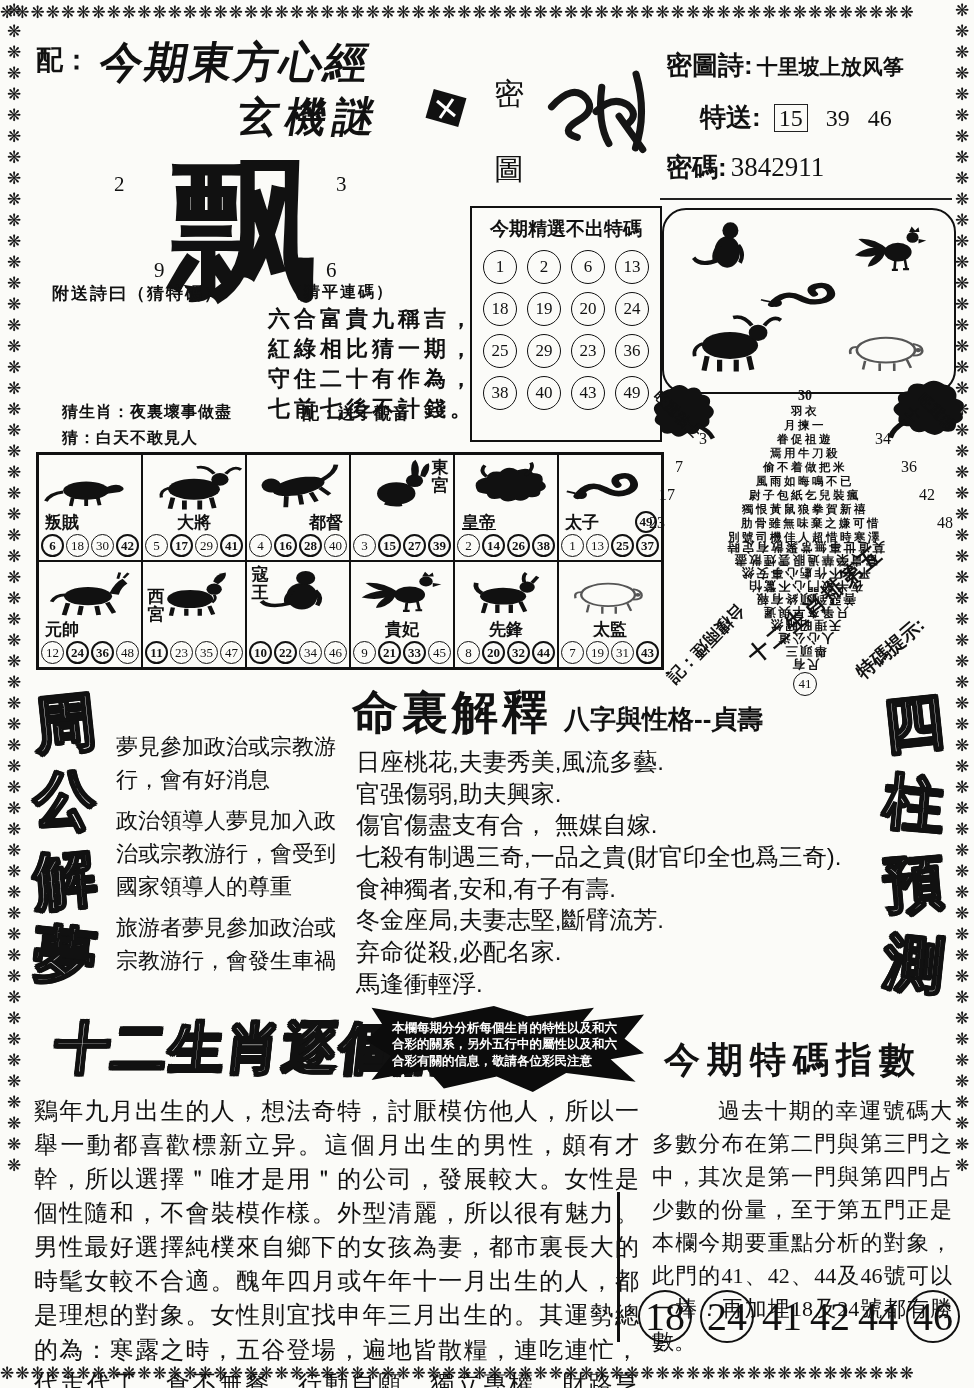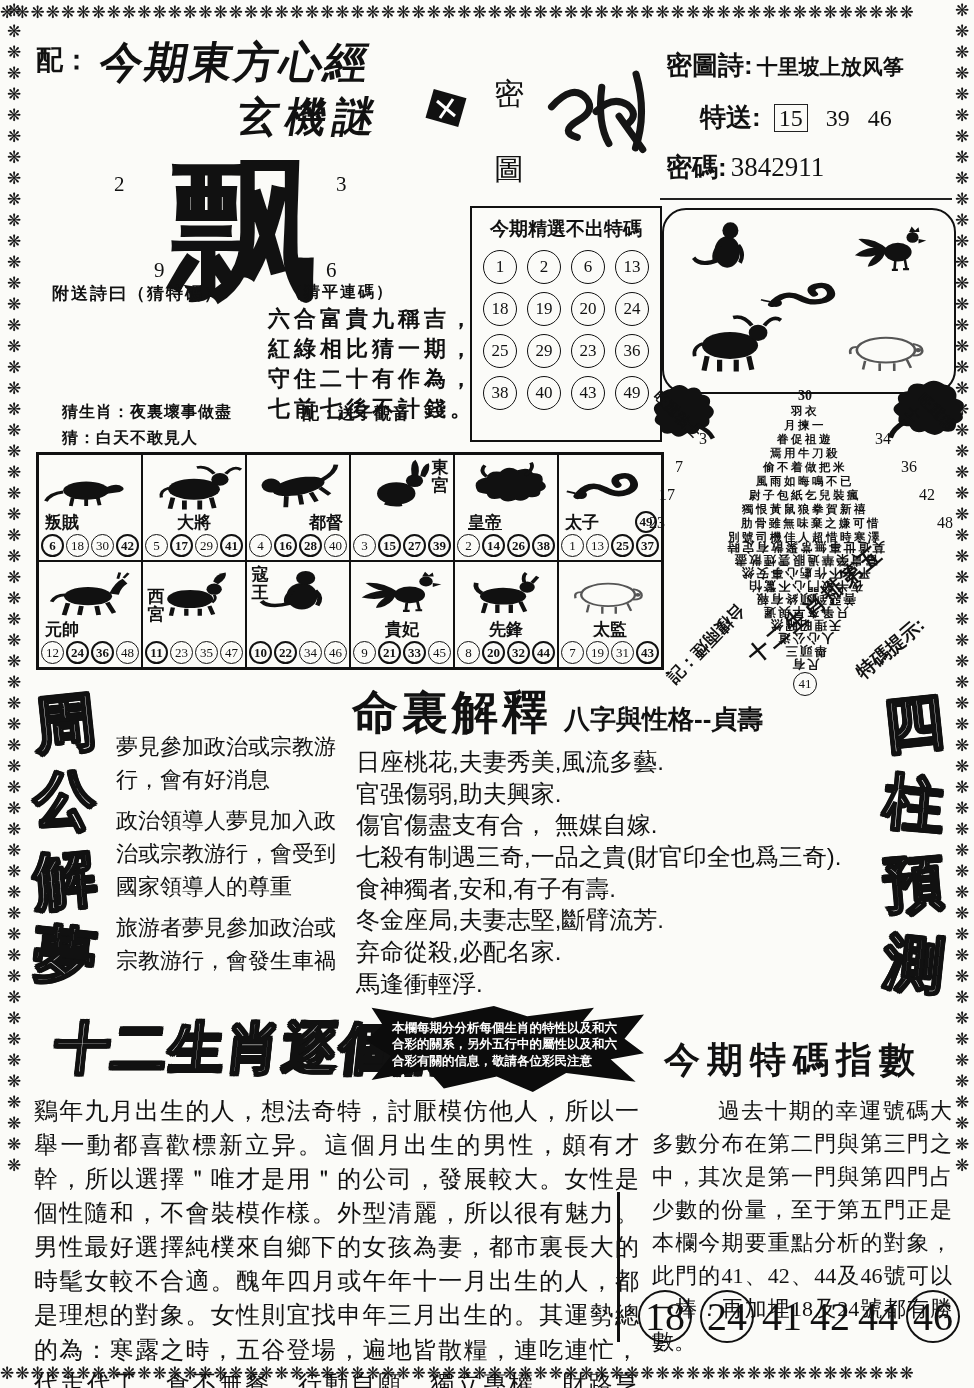--- a/index.html
+++ b/index.html
@@ -282,21 +282,21 @@
           <span class="circ b" style="height: 23px; width: 23px; font-size: 13px;">15</span>
           <span class="circ b" style="height: 23px; width: 23px; font-size: 13px;">27</span>
           <span class="circ b" style="height: 23px; width: 23px; font-size: 13px;">39</span>
         </div>
       </div>
       <div class="zcell">
         <div class="abs" style="left: 3px; top: 2px; width: 96px; height: 56px; position: absolute;"><svg viewBox="0 0 100 80" width="96" height="56" preserveAspectRatio="none">
             <path d="M20,48 q-6,-15 10,-19 q2,-10 14,-8 q8,-10 18,-2 q12,-6 16,4 q12,0 10,12 q8,8 -2,14 q0,10 -12,8 q-6,8 -14,4 q-10,6 -16,-2 q-12,4 -14,-6 q-10,-2 -10,-5z" fill="#111"></path>
             <path d="M70,26 q10,-10 6,-18 M30,28 q-8,-8 -2,-16" stroke="#111" stroke-width="4" fill="none"></path>
           </svg></div>
-        <div class="zlabel" style="left: 13px; bottom: 28px; text-decoration: underline;">皇帝</div>
+        <div class="zlabel" style="left: 7px; bottom: 28px; text-decoration: underline;">皇帝</div>
         <div class="znums">
           <span class="circ" style="height: 23px; width: 23px; font-size: 13px;">2</span>
           <span class="circ b" style="height: 23px; width: 23px; font-size: 13px;">14</span>
           <span class="circ b" style="height: 23px; width: 23px; font-size: 13px;">26</span>
           <span class="circ b" style="height: 23px; width: 23px; font-size: 13px;">38</span>
         </div>
       </div>
       <div class="zcell">
         <div class="abs" style="left: 3px; top: 2px; width: 96px; height: 56px; position: absolute;"><svg viewBox="0 0 100 80" width="96" height="56" preserveAspectRatio="none">
             <path d="M16,56 q12,-22 28,-10 q12,10 24,4 q10,-6 6,-16 q-4,-10 -14,-6 q-8,4 -2,12" fill="none" stroke="#111" stroke-width="8" stroke-linecap="round"></path>

